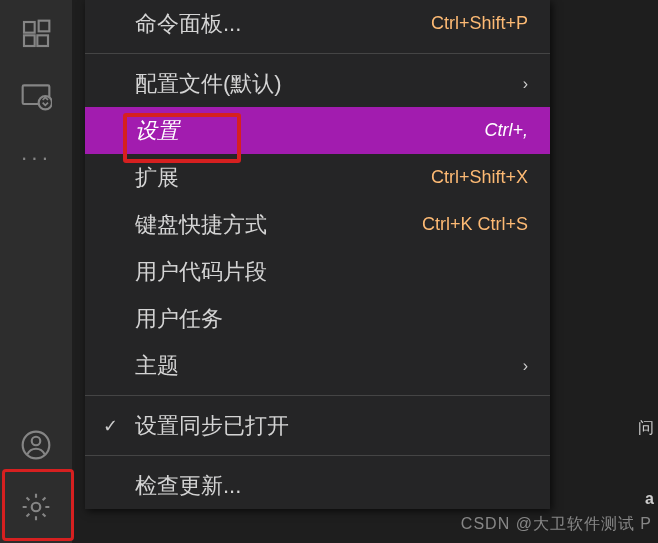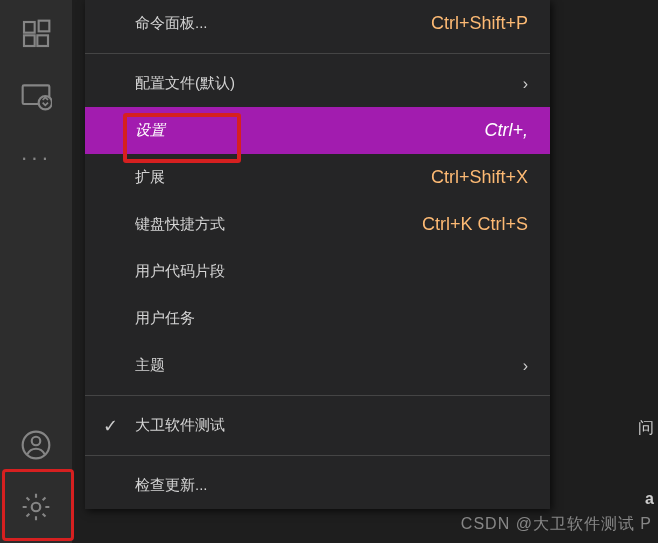--- a/index.html
+++ b/index.html
@@ -86,21 +86,21 @@
       position: relative;
       cursor: pointer;
     }
     .menu-item.highlighted {
       background: #a21caf;
       font-style: italic;
     }
     .menu-label {
       flex: 1;
       color: #d4d4d4;
-      font-size: 15px;
+      font-size: 22px;
     }
     .menu-item.highlighted .menu-label,
     .menu-item.highlighted .menu-shortcut {
       color: #ffffff;
     }
     .menu-shortcut {
       color: #fdba74;
       font-size: 18px;
     }
     .menu-chevron {
@@ -217,21 +217,21 @@
   <div class="menu-item">
     <span class="menu-label">用户任务</span>
   </div>
   <div class="menu-item">
     <span class="menu-label">主题</span>
     <span class="menu-chevron">›</span>
   </div>
   <div class="menu-sep"></div>
   <div class="menu-item">
     <span class="menu-check">✓</span>
-    <span class="menu-label">大卫软件测试</span>
+    <span class="menu-label">设置同步已打开</span>
   </div>
   <div class="menu-sep"></div>
   <div class="menu-item">
     <span class="menu-label">检查更新...</span>
   </div>
 </div>
 
 <div class="settings-highlight"></div>
 
 <div class="right-edge-text re1">问</div>

